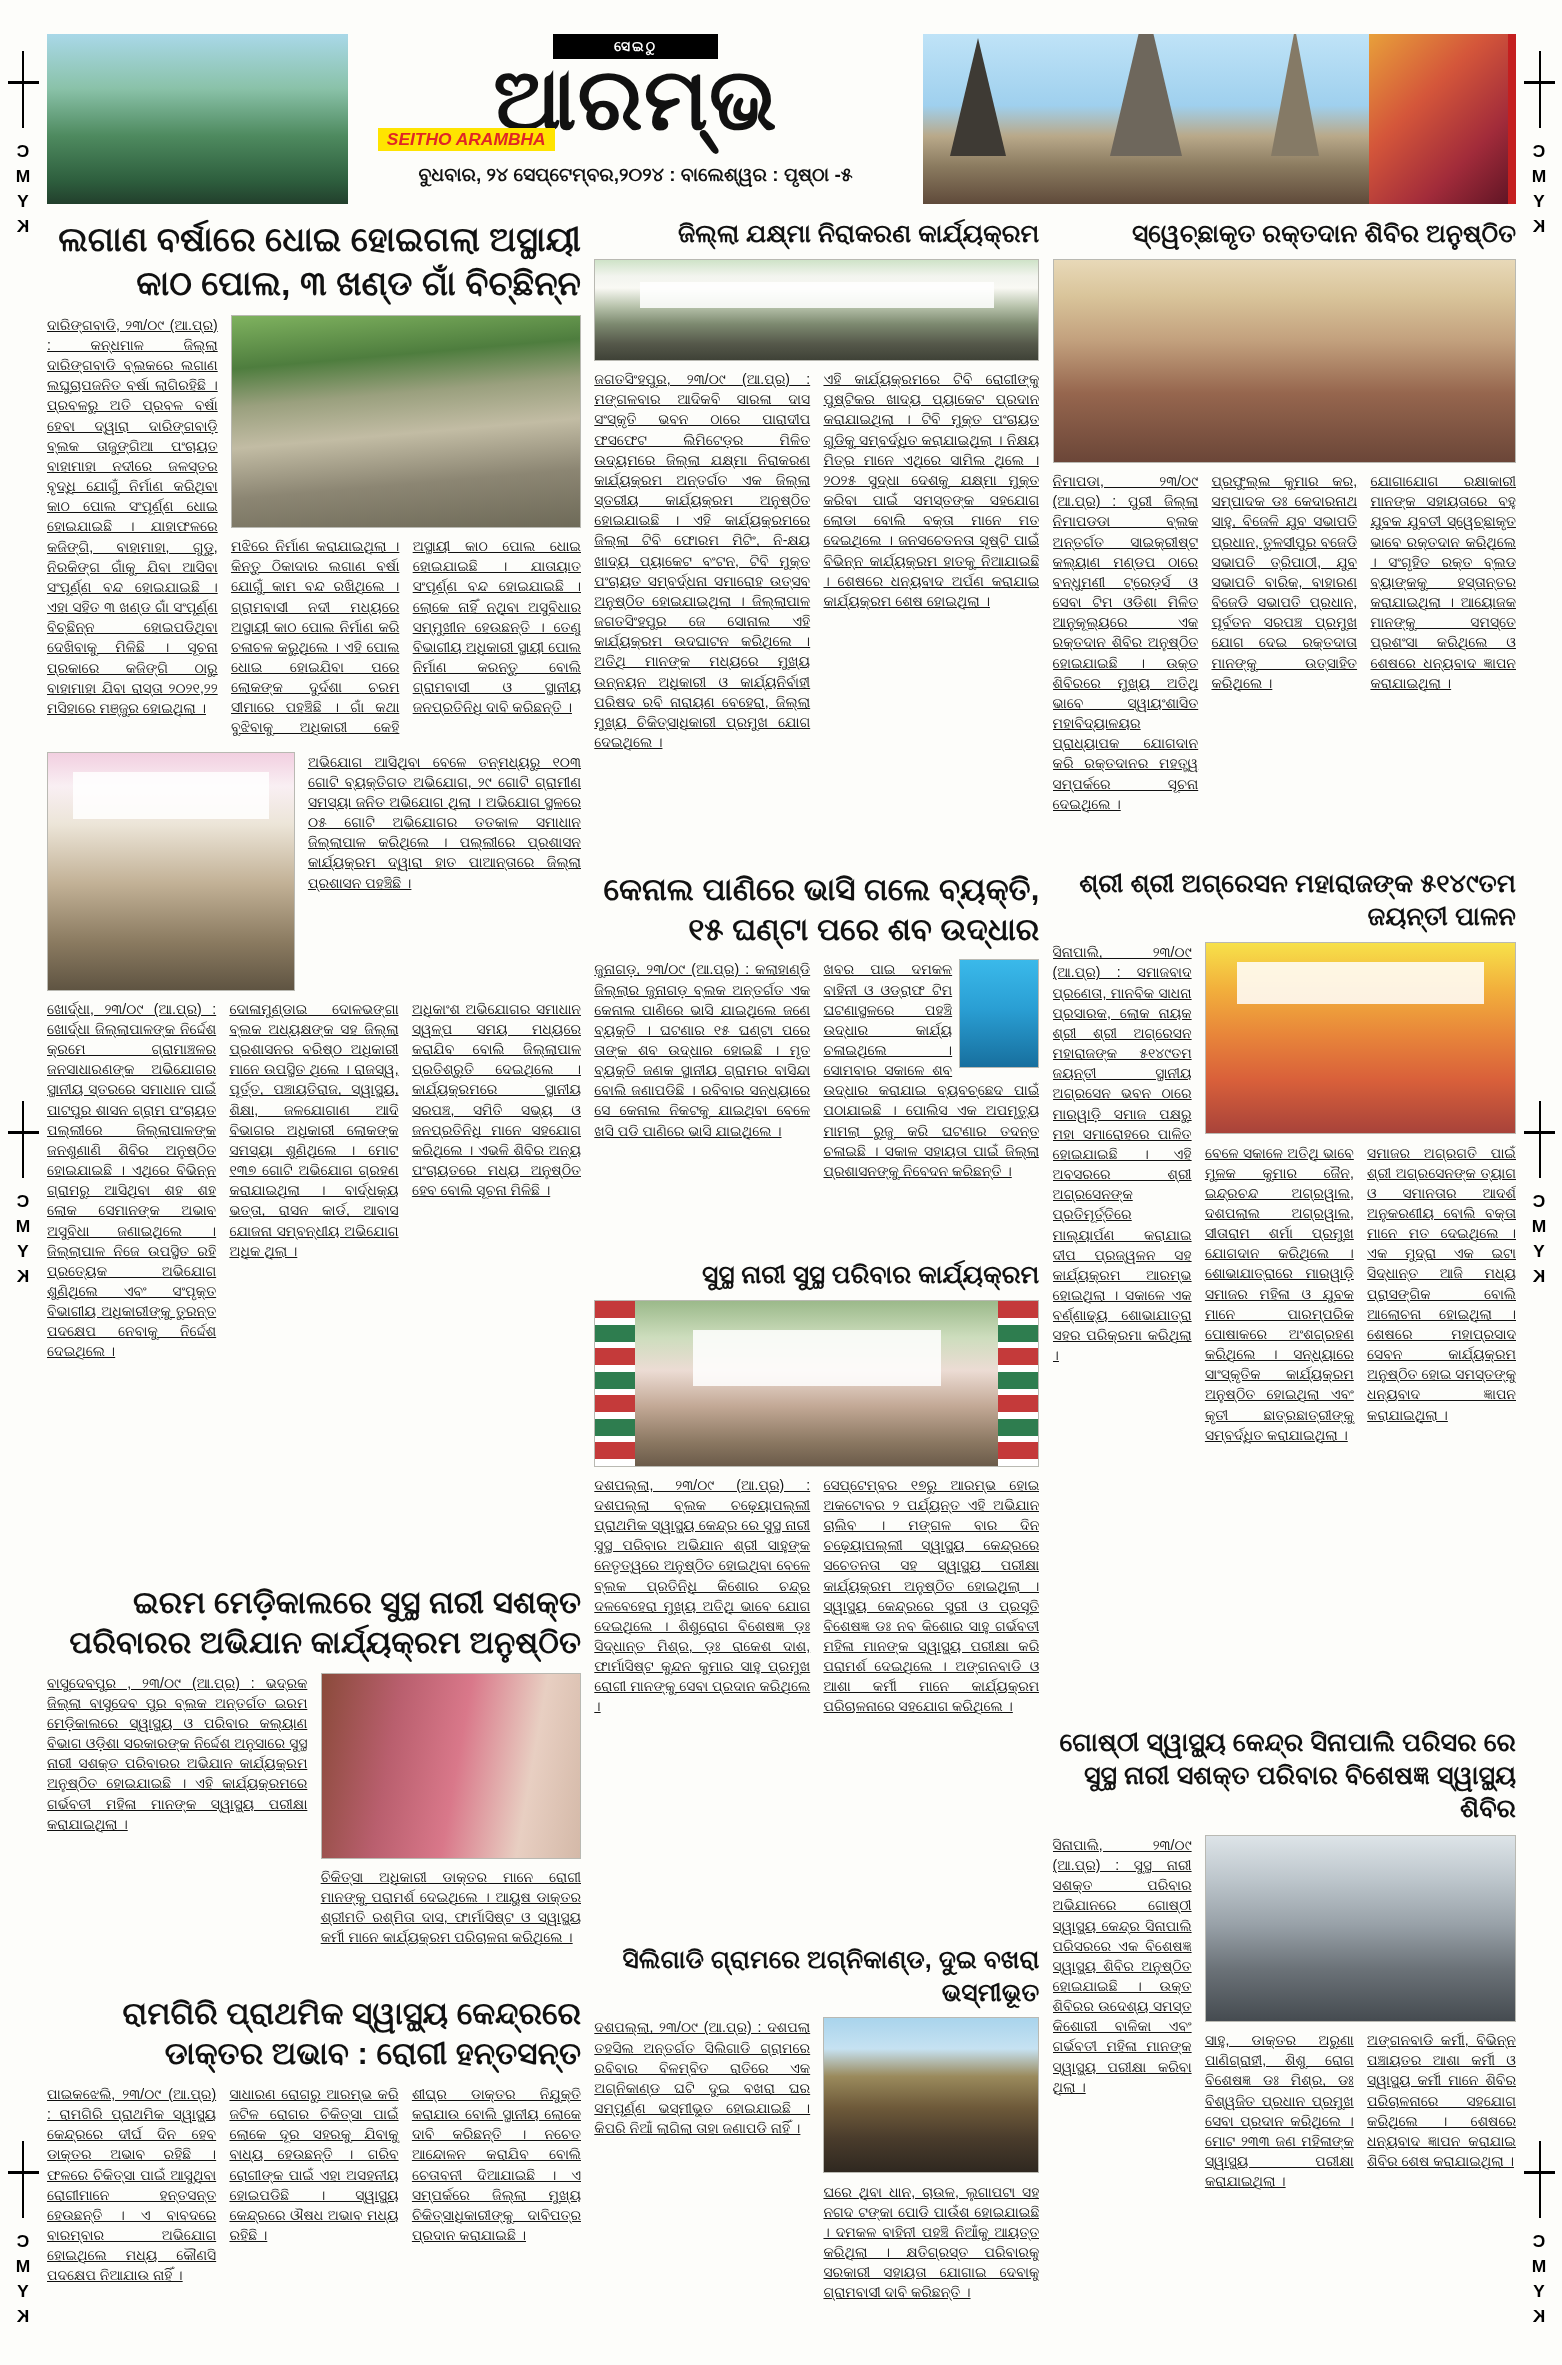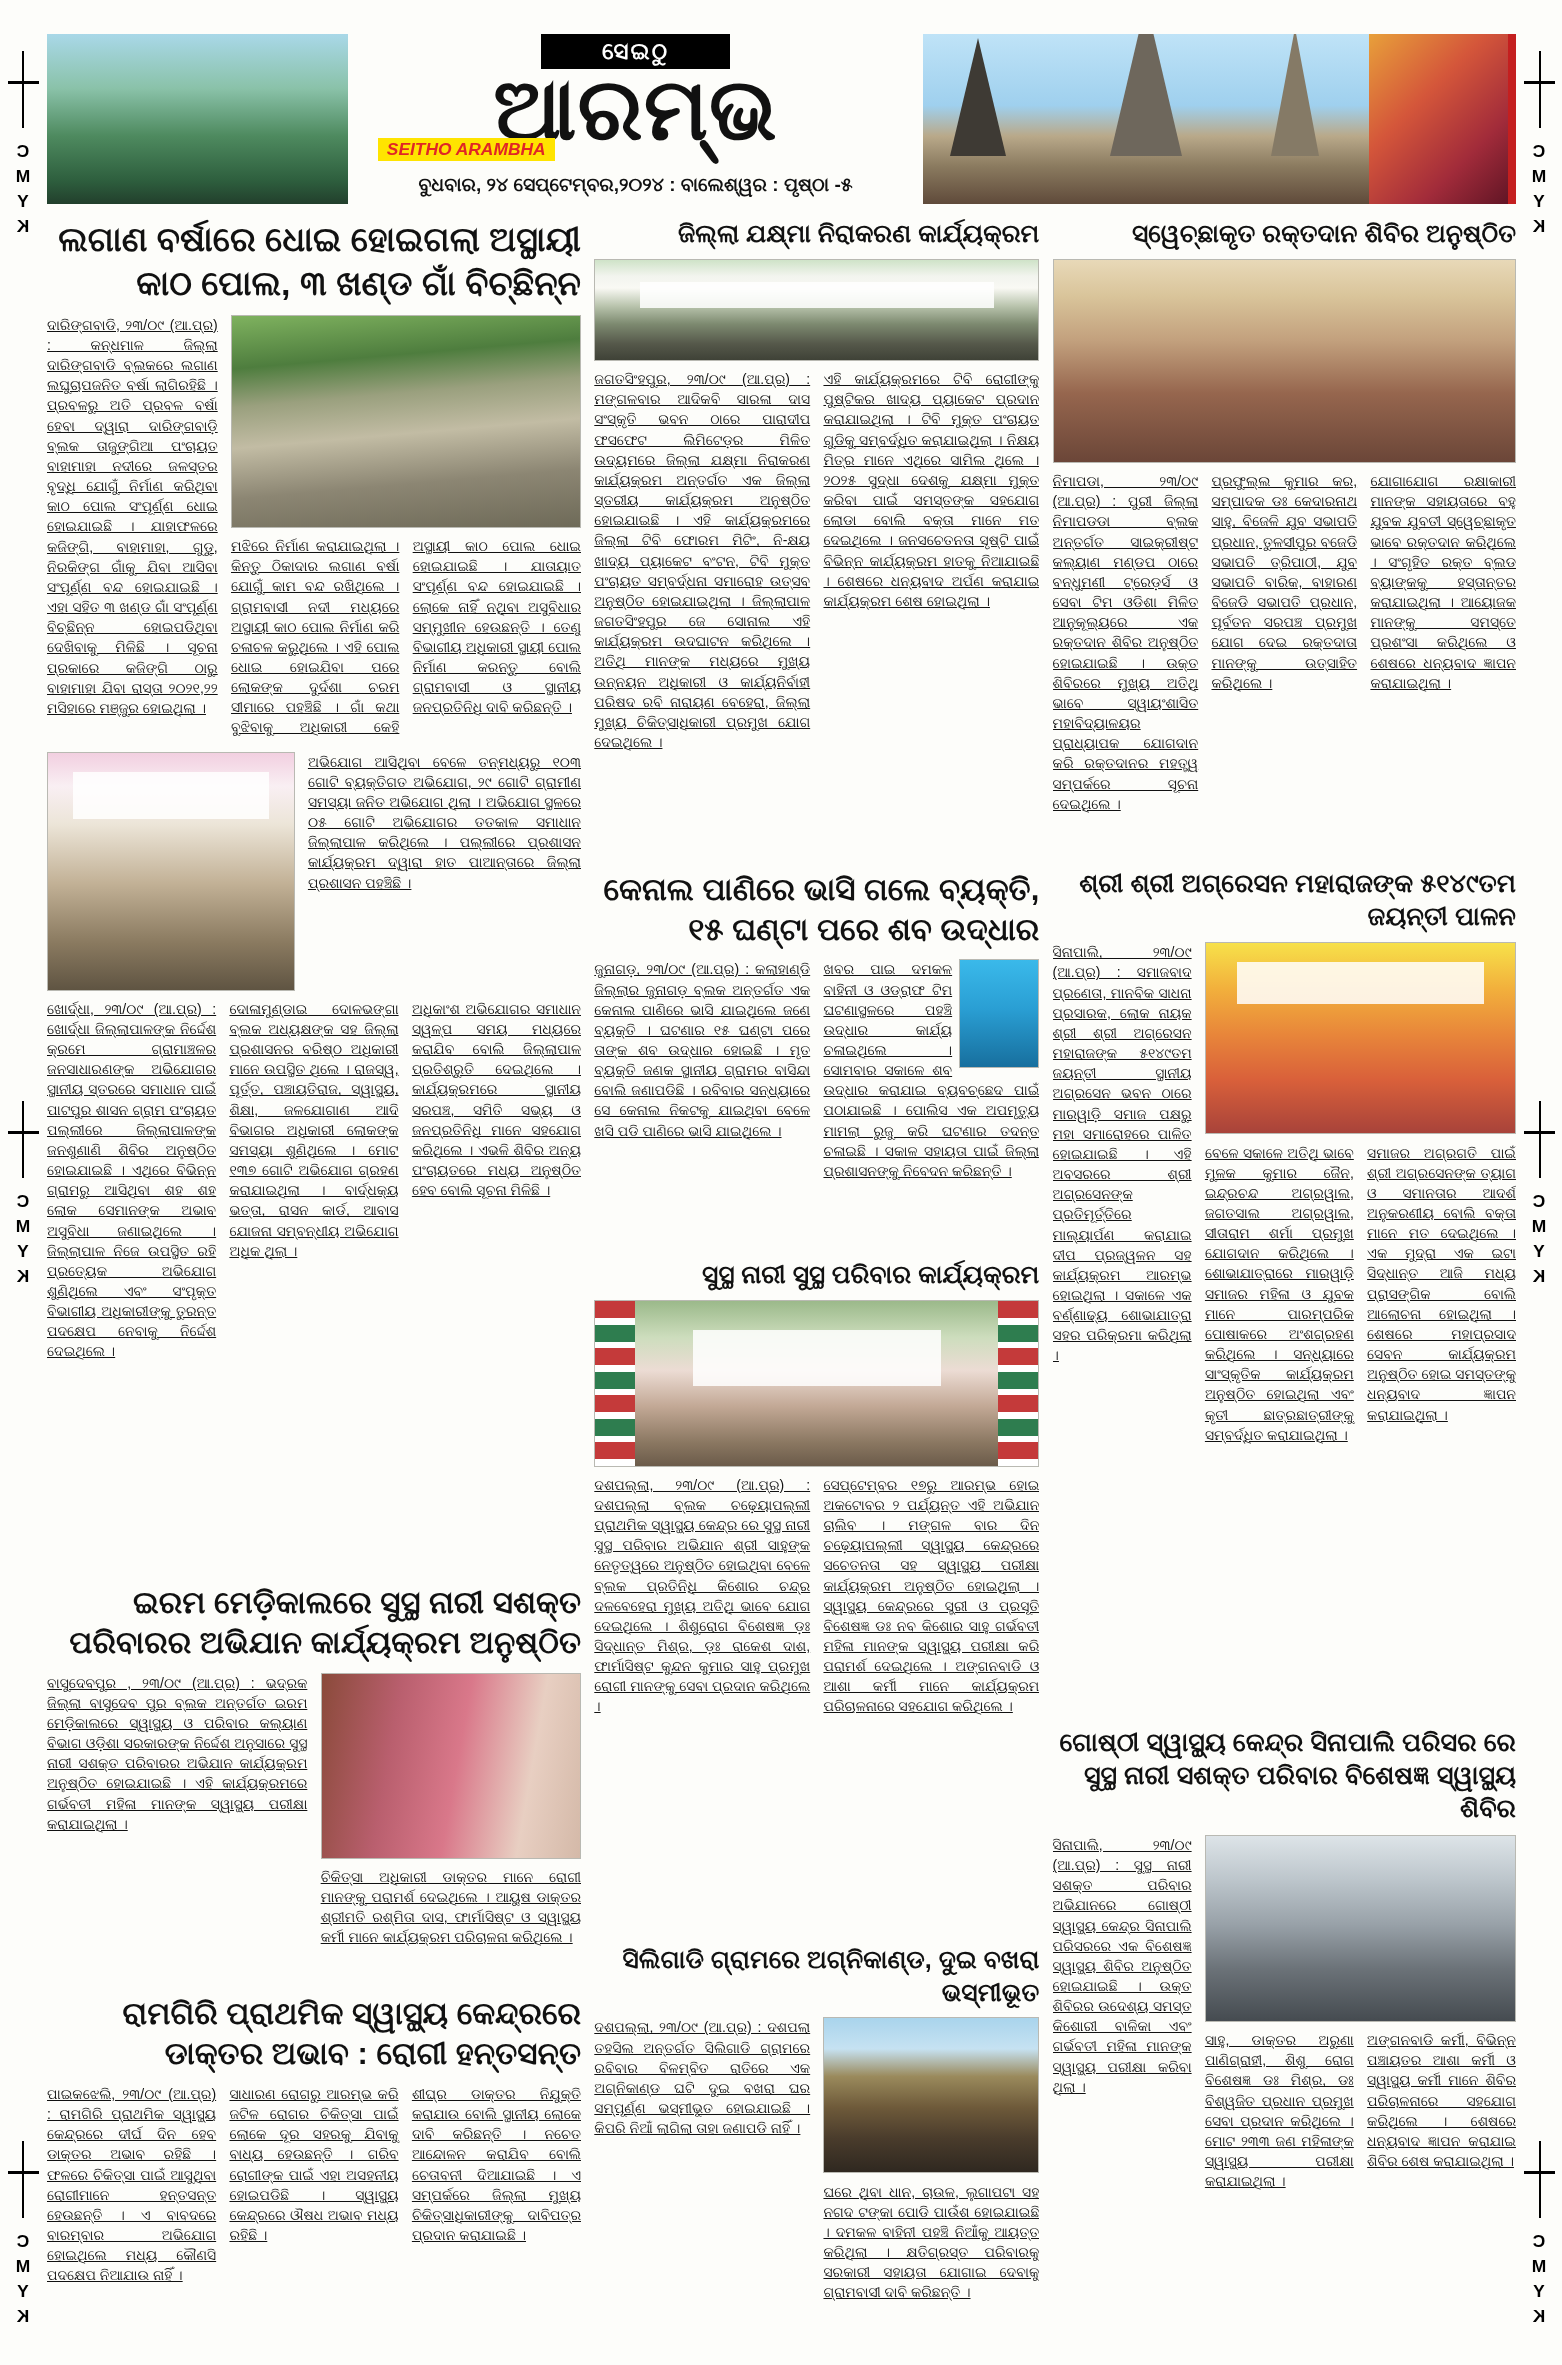--- a/index.html
+++ b/index.html
@@ -5,21 +5,21 @@
   html,body{margin:0;padding:0;background:#e8e8e4;}
   .page{position:relative;width:1563px;height:2366px;background:#fdfdfa;margin:0 auto;
         font-family:"Liberation Sans","DejaVu Sans",sans-serif;color:#111;overflow:hidden;}
   .content{position:absolute;left:47px;right:47px;top:34px;}
 
   
   .mast{display:flex;gap:7.2px;height:170px;align-items:stretch;}
   .mast-ph{position:relative;}
   .mast-left-ph{width:301px;background:linear-gradient(180deg,#a9d8e8 0%,#8ac2a9 32%,#4e8a5f 60%,#2e5f3e 86%,#223f2c 100%);}
   .mast-center{flex:1;display:flex;flex-direction:column;align-items:center;justify-content:flex-start;}
-  .kicker-box{background:#000;color:#fff;font-size:23px;font-weight:bold;padding:4.1px 61px;letter-spacing:2px;}
+  .kicker-box{background:#000;color:#fff;font-size:14px;font-weight:bold;padding:4.1px 61px;letter-spacing:2px;}
   .mast-title{font-size:86px;font-weight:900;line-height:1.0;letter-spacing:1px;margin-top:-3.1px;}
   .mast-sub{background:#ffe400;color:#e02626;font-weight:900;font-style:italic;
             font-size:17.4px;padding:1px 9.2px;margin-top:-14.3px;align-self:flex-start;margin-left:4%;}
   .mast-dateline{font-size:19px;font-weight:800;margin-top:13.3px;white-space:nowrap;}
   .mast-right{width:593px;display:flex;}
   .mast-temple-ph{flex:3.2;background:linear-gradient(180deg,#bfe3f7 0%,#9fd0ee 42%,#b9a98a 60%,#8a7a5f 78%,#5f4a3a 100%);overflow:hidden;}
   .spire{position:absolute;bottom:28%;width:0;height:0;border-style:solid;border-color:transparent;}
   .spire1{left:6%;border-width:0 28px 118px 28px;border-bottom-color:#3e3a34;}
   .spire2{left:42%;border-width:0 36px 154px 36px;border-bottom-color:#6e675c;}
   .spire3{left:78%;border-width:0 24.6px 128px 24.6px;border-bottom-color:#857a66;}
@@ -248,21 +248,21 @@
 
         <article class="art" style="height:845px">
           <h1 class="hl hl-50">ଶ୍ରୀ ଶ୍ରୀ ଅଗ୍ରେସନ ମହାରାଜଙ୍କ ୫୧୪୯ତମ ଜୟନ୍ତୀ ପାଳନ</h1>
           <div class="cols">
             <div class="tcol body" style="flex:0 0 30%">ସିନାପାଲି, ୨୩/୦୯ (ଆ.ପ୍ର) : ସମାଜବାଦ ପ୍ରଣେତା, ମାନବିକ ସାଧନା ପ୍ରସାରକ, ଲୋକ ନାୟକ ଶ୍ରୀ ଶ୍ରୀ ଅଗ୍ରେସନ ମହାରାଜଙ୍କ ୫୧୪୯ତମ ଜୟନ୍ତୀ ସ୍ଥାନୀୟ ଅଗ୍ରସେନ ଭବନ ଠାରେ ମାରୱାଡ଼ି ସମାଜ ପକ୍ଷରୁ ମହା ସମାରୋହରେ ପାଳିତ ହୋଇଯାଇଛି । ଏହି ଅବସରରେ ଶ୍ରୀ ଅଗ୍ରସେନଙ୍କ ପ୍ରତିମୂର୍ତ୍ତିରେ ମାଲ୍ୟାର୍ପଣ କରାଯାଇ ଦୀପ ପ୍ରଜ୍ୱଳନ ସହ କାର୍ଯ୍ୟକ୍ରମ ଆରମ୍ଭ ହୋଇଥିଲା । ସକାଳେ ଏକ ବର୍ଣ୍ଣାଢ୍ୟ ଶୋଭାଯାତ୍ରା ସହର ପରିକ୍ରମା କରିଥିଲା ।</div>
             <div class="stack" style="flex:1">
               <div class="ph ph-agrasen" style="height:190px">
                 <div class="banner-strip" style="top:10%;height:22%"></div>
               </div>
               <div class="cols mt">
-                <div class="tcol body">ବେଳେ ସକାଳେ ଅତିଥି ଭାବେ ମୁଳକ କୁମାର ଜୈନ, ଇନ୍ଦ୍ରଚନ୍ଦ ଅଗ୍ରୱାଲ, ଜଗତସାଲ ଅଗ୍ରୱାଲ, ସୀତାରାମ ଶର୍ମା ପ୍ରମୁଖ ଯୋଗଦାନ କରିଥିଲେ । ଶୋଭାଯାତ୍ରାରେ ମାରୱାଡ଼ି ସମାଜର ମହିଳା ଓ ଯୁବକ ମାନେ ପାରମ୍ପରିକ ପୋଷାକରେ ଅଂଶଗ୍ରହଣ କରିଥିଲେ । ସନ୍ଧ୍ୟାରେ ସାଂସ୍କୃତିକ କାର୍ଯ୍ୟକ୍ରମ ଅନୁଷ୍ଠିତ ହୋଇଥିଲା ଏବଂ କୃତୀ ଛାତ୍ରଛାତ୍ରୀଙ୍କୁ ସମ୍ବର୍ଦ୍ଧିତ କରାଯାଇଥିଲା ।</div>
+                <div class="tcol body">ବେଳେ ସକାଳେ ଅତିଥି ଭାବେ ମୁଳକ କୁମାର ଜୈନ, ଇନ୍ଦ୍ରଚନ୍ଦ ଅଗ୍ରୱାଲ, ଦଶପଲାଲ ଅଗ୍ରୱାଲ, ସୀତାରାମ ଶର୍ମା ପ୍ରମୁଖ ଯୋଗଦାନ କରିଥିଲେ । ଶୋଭାଯାତ୍ରାରେ ମାରୱାଡ଼ି ସମାଜର ମହିଳା ଓ ଯୁବକ ମାନେ ପାରମ୍ପରିକ ପୋଷାକରେ ଅଂଶଗ୍ରହଣ କରିଥିଲେ । ସନ୍ଧ୍ୟାରେ ସାଂସ୍କୃତିକ କାର୍ଯ୍ୟକ୍ରମ ଅନୁଷ୍ଠିତ ହୋଇଥିଲା ଏବଂ କୃତୀ ଛାତ୍ରଛାତ୍ରୀଙ୍କୁ ସମ୍ବର୍ଦ୍ଧିତ କରାଯାଇଥିଲା ।</div>
                 <div class="tcol body">ସମାଜର ଅଗ୍ରଗତି ପାଇଁ ଶ୍ରୀ ଅଗ୍ରସେନଙ୍କ ତ୍ୟାଗ ଓ ସମାନତାର ଆଦର୍ଶ ଅନୁକରଣୀୟ ବୋଲି ବକ୍ତା ମାନେ ମତ ଦେଇଥିଲେ । ଏକ ମୁଦ୍ରା ଏକ ଇଟା ସିଦ୍ଧାନ୍ତ ଆଜି ମଧ୍ୟ ପ୍ରାସଙ୍ଗିକ ବୋଲି ଆଲୋଚନା ହୋଇଥିଲା । ଶେଷରେ ମହାପ୍ରସାଦ ସେବନ କାର୍ଯ୍ୟକ୍ରମ ଅନୁଷ୍ଠିତ ହୋଇ ସମସ୍ତଙ୍କୁ ଧନ୍ୟବାଦ ଜ୍ଞାପନ କରାଯାଇଥିଲା ।</div>
               </div>
             </div>
           </div>
         </article>
 
         <article class="art" style="height:579px">
           <h1 class="hl hl-50">ଗୋଷ୍ଠୀ ସ୍ୱାସ୍ଥ୍ୟ କେନ୍ଦ୍ର ସିନାପାଲି ପରିସର ରେ ସୁସ୍ଥ ନାରୀ ସଶକ୍ତ ପରିବାର ବିଶେଷଜ୍ଞ ସ୍ୱାସ୍ଥ୍ୟ ଶିବିର</h1>
           <div class="cols">
             <div class="tcol body" style="flex:0 0 30%">ସିନାପାଲି, ୨୩/୦୯ (ଆ.ପ୍ର) : ସୁସ୍ଥ ନାରୀ ସଶକ୍ତ ପରିବାର ଅଭିଯାନରେ ଗୋଷ୍ଠୀ ସ୍ୱାସ୍ଥ୍ୟ କେନ୍ଦ୍ର ସିନାପାଲି ପରିସରରେ ଏକ ବିଶେଷଜ୍ଞ ସ୍ୱାସ୍ଥ୍ୟ ଶିବିର ଅନୁଷ୍ଠିତ ହୋଇଯାଇଛି । ଉକ୍ତ ଶିବିରର ଉଦେଶ୍ୟ ସମସ୍ତ କିଶୋରୀ ବାଳିକା ଏବଂ ଗର୍ଭବତୀ ମହିଳା ମାନଙ୍କ ସ୍ୱାସ୍ଥ୍ୟ ପରୀକ୍ଷା କରିବା ଥିଲା ।</div>

